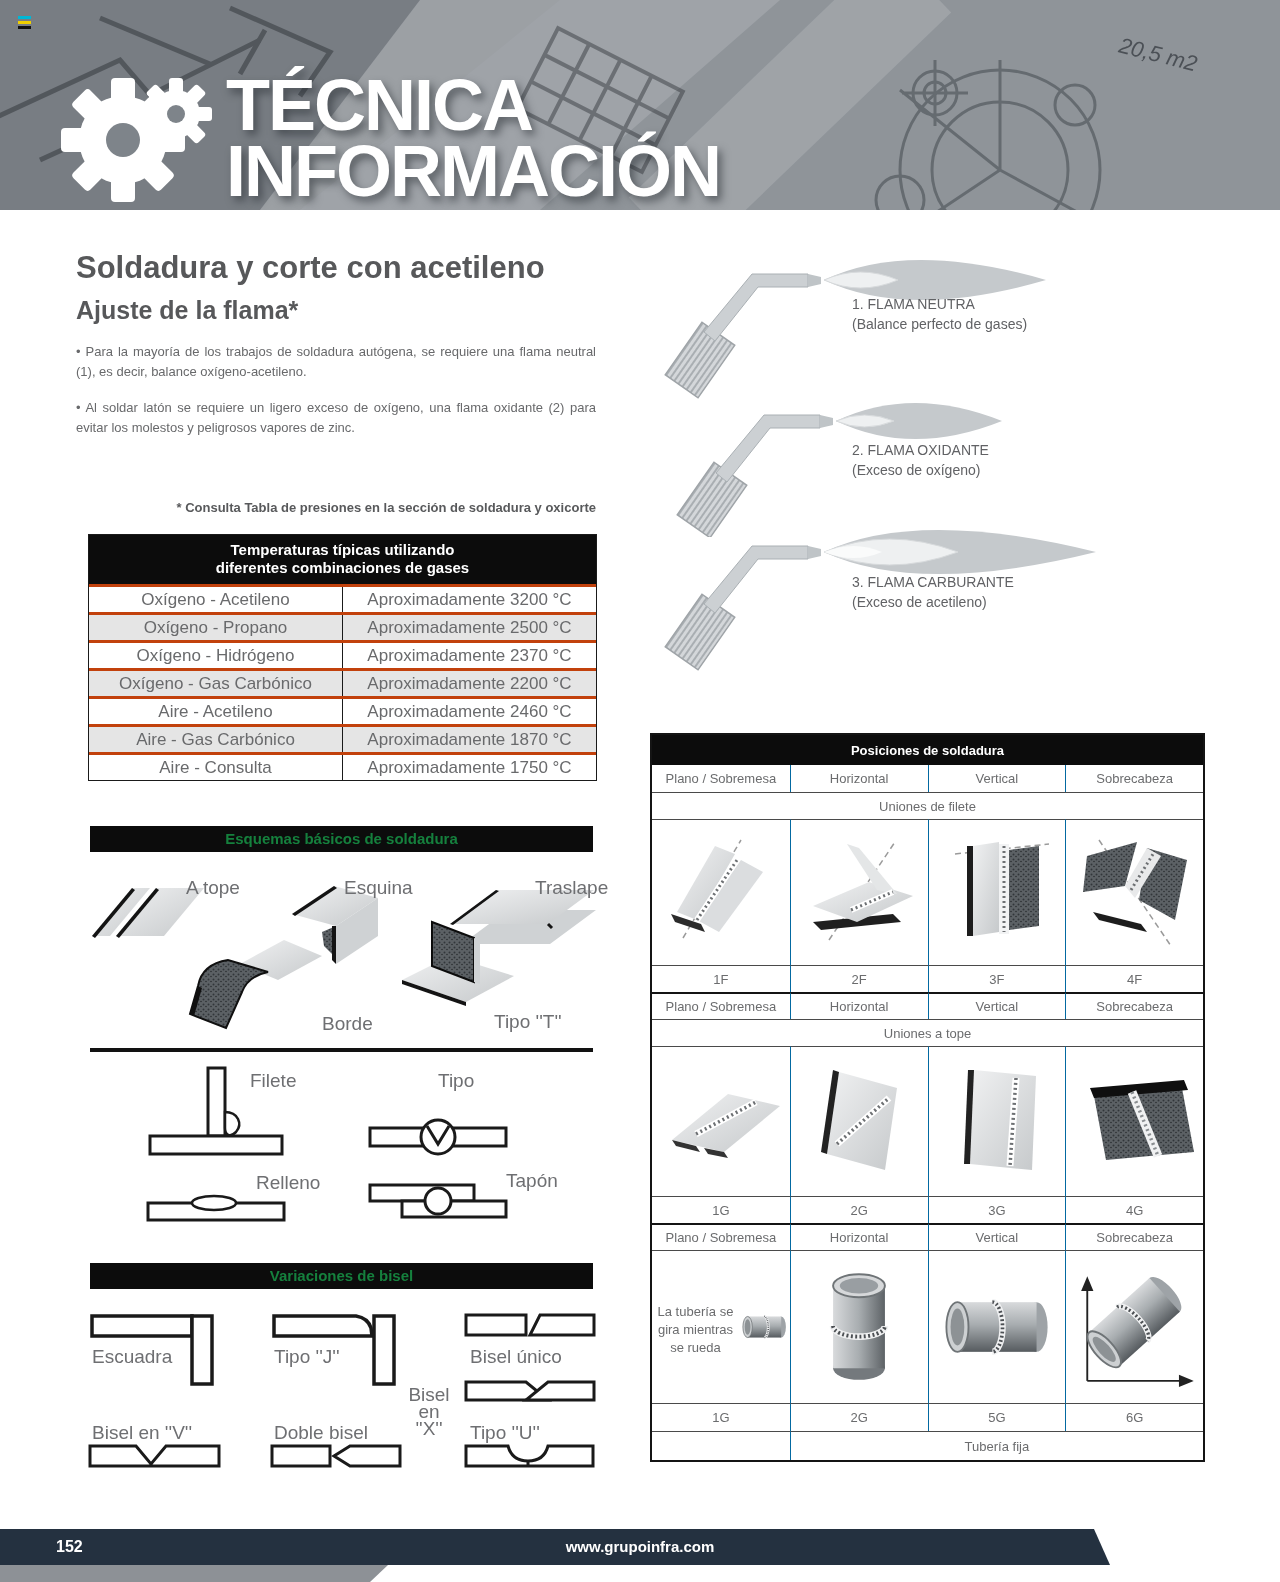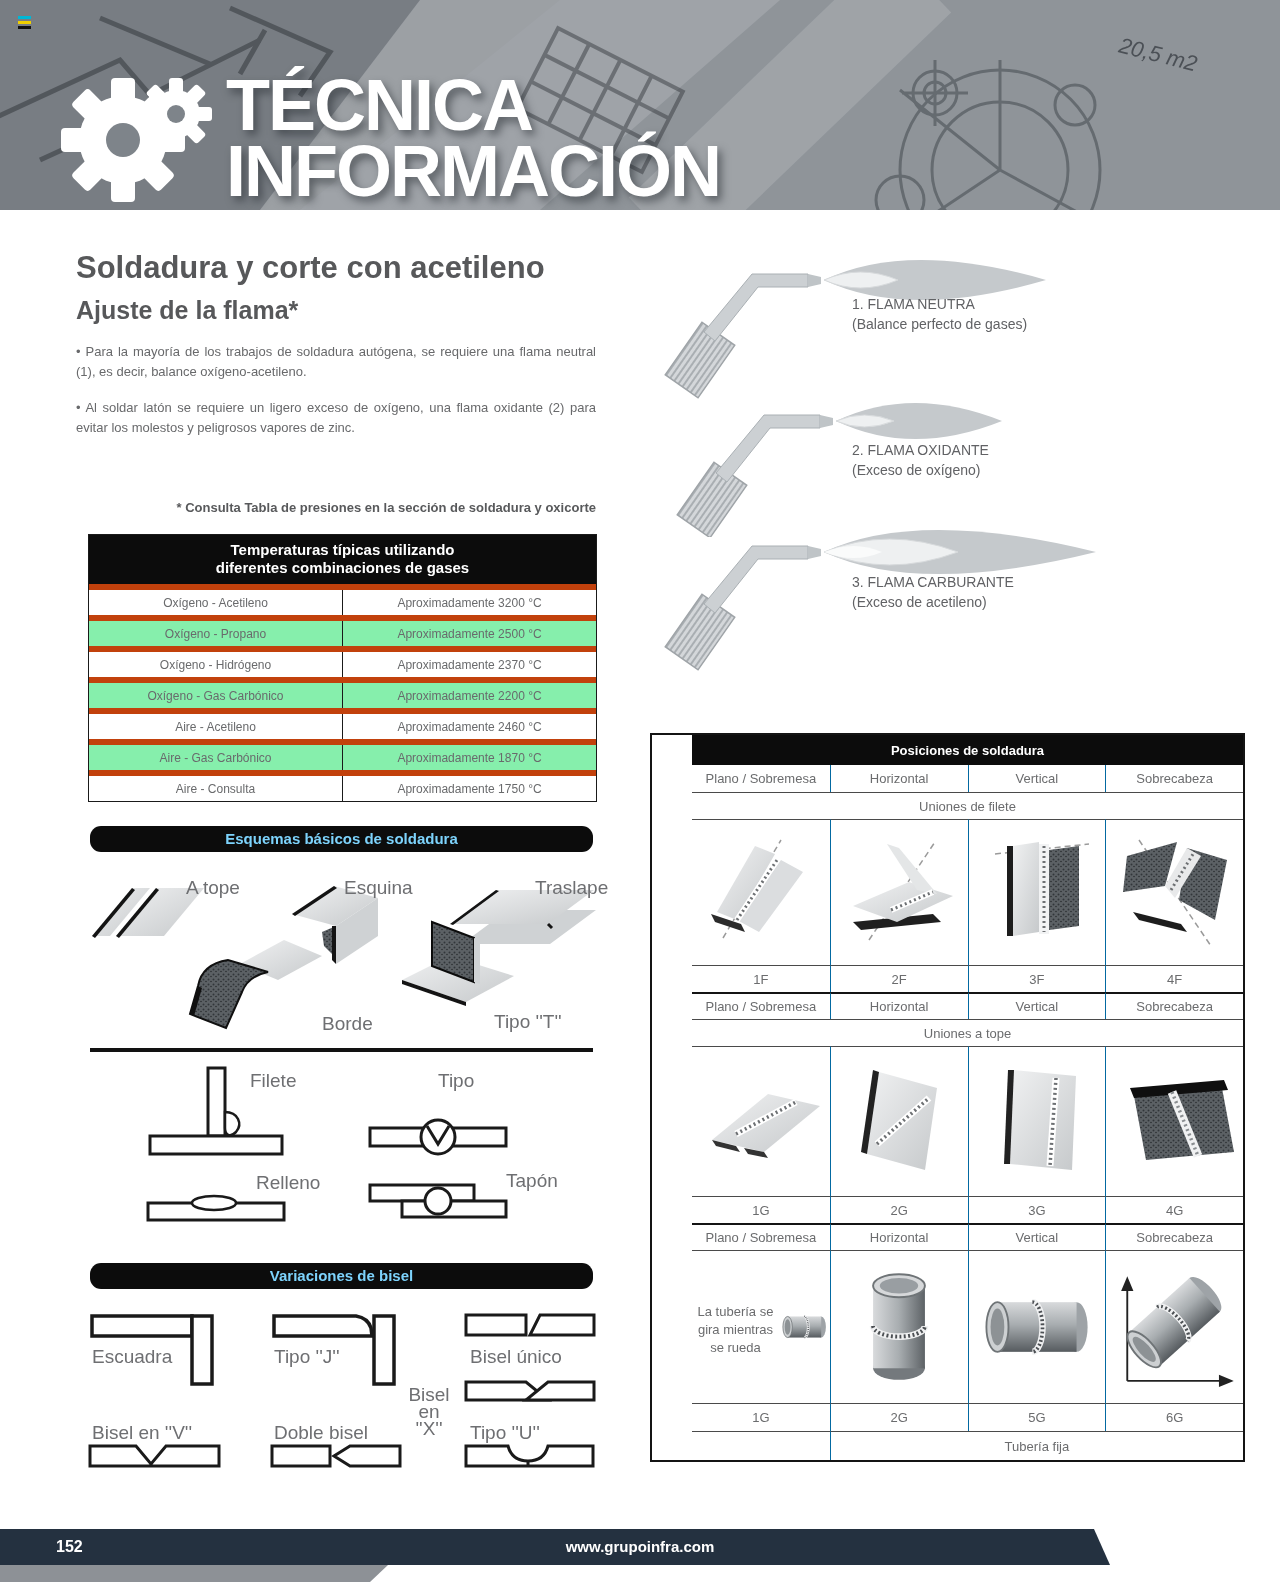--- a/index.html
+++ b/index.html
@@ -18,33 +18,33 @@
   .sec-sub{position:absolute;left:76px;top:296px;font-size:25px;font-weight:bold;color:#57585a;}
   .bullets{position:absolute;left:76px;top:342px;width:520px;font-size:13px;line-height:19.5px;
            text-align:justify;color:#68696b;}
   .bullets p{margin:0 0 17px 0;}
   .note{position:absolute;left:76px;top:500px;width:520px;text-align:right;
         font-size:13px;font-weight:bold;color:#58595b;}
   
   .ttable{position:absolute;left:88px;top:534px;width:507px;border:1.5px solid #1a1a1a;background:#fff;}
   .ttable .t-head{background:#0c0c0c;color:#fff;font-weight:bold;font-size:15px;text-align:center;
                   padding:6px 0 7px 0;line-height:18px;}
-  .t-row{display:flex;height:25px;border-top:6px solid #c2410c;font-size:12px;}
+  .t-row{display:flex;height:25px;border-top:3px solid #c2410c;font-size:17px;}
   .t-row div{width:50%;display:flex;align-items:center;justify-content:center;}
   .t-row div:first-child{border-right:1px solid #1a1a1a;}
-  .t-row.alt{background:#86efac;}
-  
-  .banner{position:absolute;left:90px;width:503px;height:26px;background:#0c0c0c;color:#7dd3fc;
-          font-size:15px;font-weight:bold;text-align:center;line-height:26px;border-radius:11px;}
+  .t-row.alt{background:#e5e5e5;}
+  
+  .banner{position:absolute;left:90px;width:503px;height:26px;background:#0c0c0c;color:#15803d;
+          font-size:15px;font-weight:bold;text-align:center;line-height:26px;}
   .lbl{position:absolute;font-size:19px;color:#6e6f72;white-space:nowrap;}
   .rule{position:absolute;left:90px;width:503px;height:4px;background:#121212;}
   
   .ptable{position:absolute;left:650px;top:733px;width:551px;border:2.5px solid #141414;background:#fff;
           display:grid;grid-template-columns:repeat(4,1fr);
-          grid-template-rows:30px 27px 27px 146px 27px 27px 27px 150px 27px 27px 153px 28px 29px;padding-left:40px;}
+          grid-template-rows:30px 27px 27px 146px 27px 27px 27px 150px 27px 27px 153px 28px 29px;}
   .ptable>div{font-size:13px;color:#6b6c6e;display:flex;align-items:center;justify-content:center;
               overflow:hidden;}
   .pt-title{grid-column:1/5;background:#0c0c0c;color:#fff!important;font-size:15px;font-weight:bold;}
   .pt-span{grid-column:1/5;border-top:1px solid #4a4a4a;}
   .bl{border-left:1px solid #0369a1;}
   .bt{border-top:1px solid #4a4a4a;}
   .bt2{border-top:2.5px solid #141414;}
   .pt-img{flex-direction:row;}
   .pipe-note{font-size:13px;color:#6b6c6e;text-align:center;line-height:18px;margin:8px 0 2px 0;}
   

